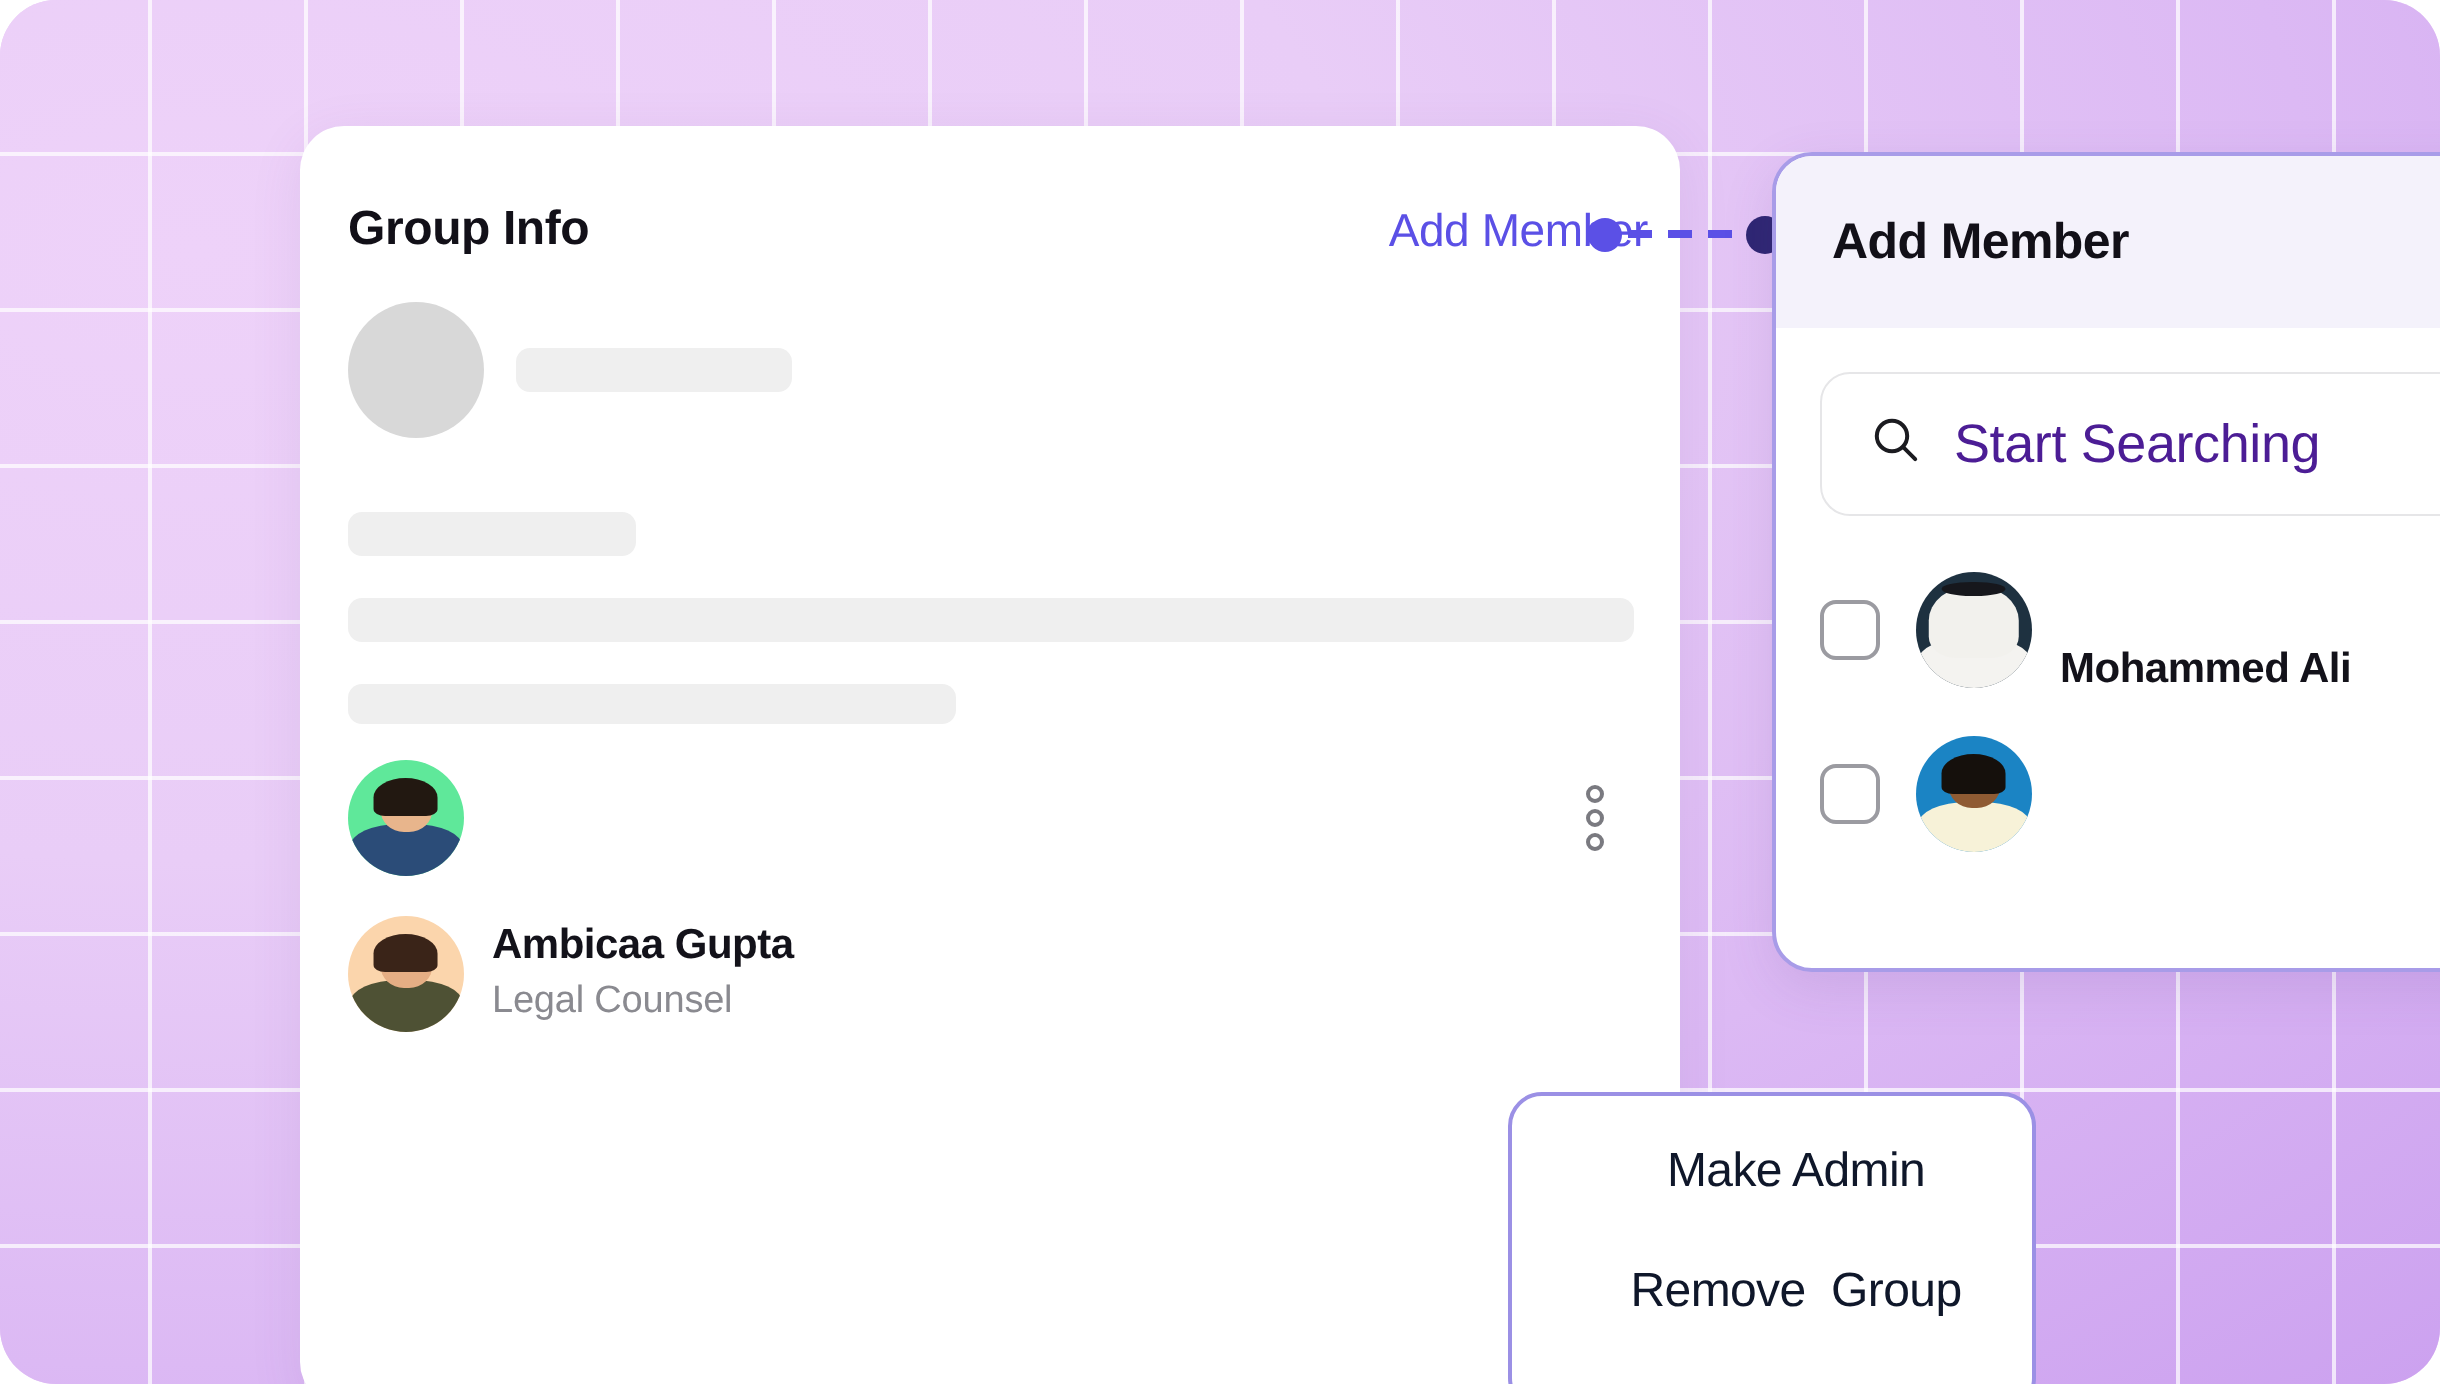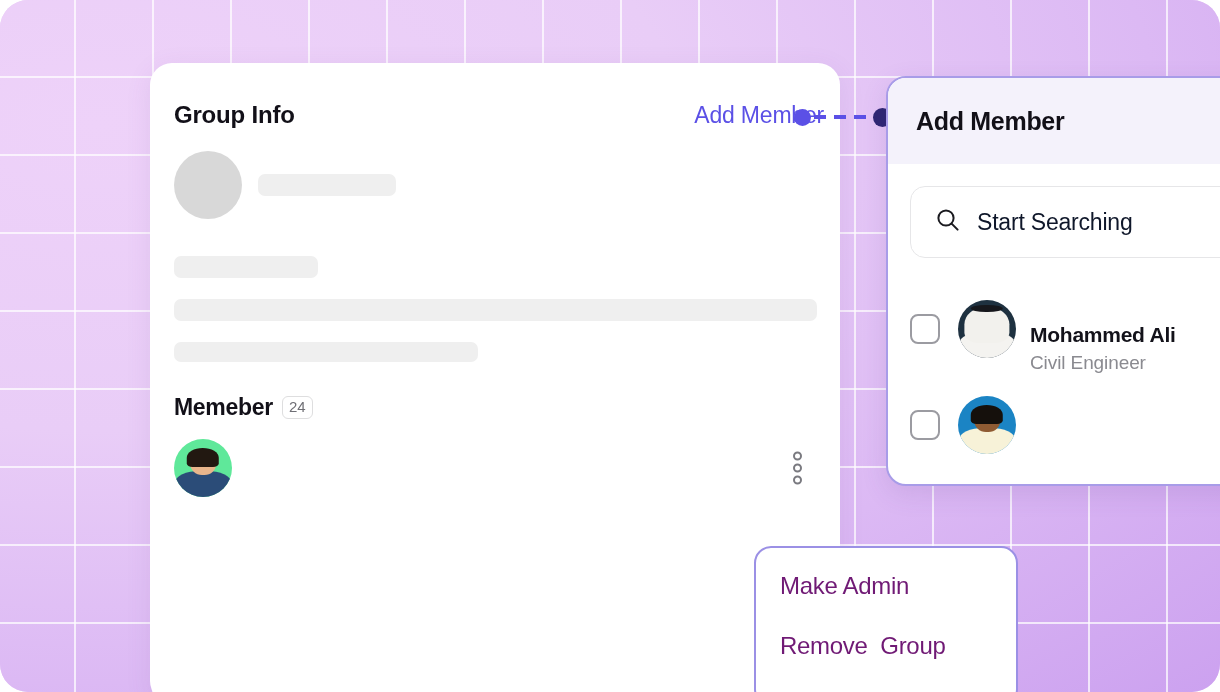--- a/index.html
+++ b/index.html
@@ -189,22 +189,22 @@
     border: 1.6px solid #e6e6e8;
     border-radius: 15px;
     display: flex;
     align-items: center;
     padding-left: 24px;
     gap: 16px;
     background: #fff;
     cursor: text;
   }
   .search-placeholder {
-    font-size: 23px;
-    color: #0f172a;
+    font-size: 27px;
+    color: #4c1d95;
     letter-spacing: -0.2px;
   }
 
   .candidate-list { padding: 14px 0 0 22px; }
   .candidate-row {
     display: flex;
     align-items: center;
     padding: 10px 0;
   }
   .cb {
@@ -278,24 +278,25 @@
     top: 546px;
     width: 264px;
     height: 160px;
     background: #ffffff;
     border: 2.5px solid #9b90e5;
     border-radius: 17px;
     padding: 24px 0 0 24px;
   }
   .ctx-item {
     font-size: 24px;
-    color: #701a75;
+    color: #0f172a;
     letter-spacing: -0.3px;
     cursor: pointer;
     white-space: pre;
+    text-align: center;
   }
   .ctx-item + .ctx-item { margin-top: 32px; }
 
   
   .av { position: absolute; inset: 0; }
   .av .bgc { position: absolute; inset: 0; }
   .av .head {
     position: absolute;
     left: 50%;
     transform: translateX(-50%);
@@ -351,41 +352,53 @@
     <div class="skeleton-wrap">
       <div class="sk-row">
         <div class="sk-avatar"></div>
         <div class="sk-bar sk-bar-name"></div>
       </div>
       <div class="sk-bar sk-bar-a"></div>
       <div class="sk-bar sk-bar-b"></div>
       <div class="sk-bar sk-bar-c"></div>
     </div>
 
-    <div class="member-head">
-      <span class="member-head-label">Memeber</span>
-      <span class="member-count-badge">24</span>
-    </div>
 
     <div class="member-list" id="member-list">
         <div class="member-row">
       <span class="member-avatar">
             <span class="av">
       <span class="bgc" style="background:#5FE89A;"></span>
       <span class="body" style="width:96%;height:44%;background:#2B4C78;"></span>
       <span class="head" style="width:44%;height:42%;top:20%;background:#E8B58C;"></span>
 
       <span class="hair" style="width:56%;height:34%;top:15%;background:#221811;"></span>
     </span>
           </span>
       <span class="kebab">
             <i></i>
             <i></i>
             <i></i>
           </span>
+    </div>
+        <div class="member-row">
+      <span class="member-avatar">
+            <span class="av">
+      <span class="bgc" style="background:#FBD5AC;"></span>
+      <span class="body" style="width:96%;height:44%;background:#4E5134;"></span>
+      <span class="head" style="width:44%;height:42%;top:20%;background:#E5AE84;"></span>
+
+      <span class="hair" style="width:56%;height:34%;top:15%;background:#3A2418;"></span>
+    </span>
+          </span>
+      <span class="member-meta">
+        <span class="member-name" style="display: block;">Ambicaa Gupta</span>
+        <span class="member-role" style="display: block;">Legal Counsel</span>
+      </span>
+
     </div>
       </div>
   </div>
 
   <div id="connector">
     <span class="conn-dot-start"></span>
     <span class="conn-dash"></span>
     <span class="conn-dot-end"></span>
   </div>
 
@@ -414,21 +427,20 @@
       <span class="bgc" style="background:#1E3140;"></span>
       <span class="body" style="width:96%;height:44%;background:#F4F3F0;"></span>
       <span class="head" style="width:44%;height:42%;top:20%;background:#C08B5E;"></span>
       <span class="beard" style="width:40%;height:20%;top:44%;background:#3b2a1d;opacity:.85;"></span>
       <span class="kef" style="width:78%;height:62%;top:12%;background:#F2F1ED;"></span>
        <span class="agal" style="width:56%;height:13%;top:8%;background:#16171c;"></span>
     </span>
           </span>
       <span class="cand-meta">
         <span class="cand-name" style="display: block;">Mohammed Ali</span>
-        <span class="cand-role" style="display: block;">Civil Engineer</span>
       </span>
     </div>
         <div class="candidate-row">
       <span class="cb"></span>
       <span class="cand-avatar">
             <span class="av">
       <span class="bgc" style="background:#1B84C4;"></span>
       <span class="body" style="width:96%;height:44%;background:#F7F2D8;"></span>
       <span class="head" style="width:44%;height:42%;top:20%;background:#8F5B33;"></span>
 

